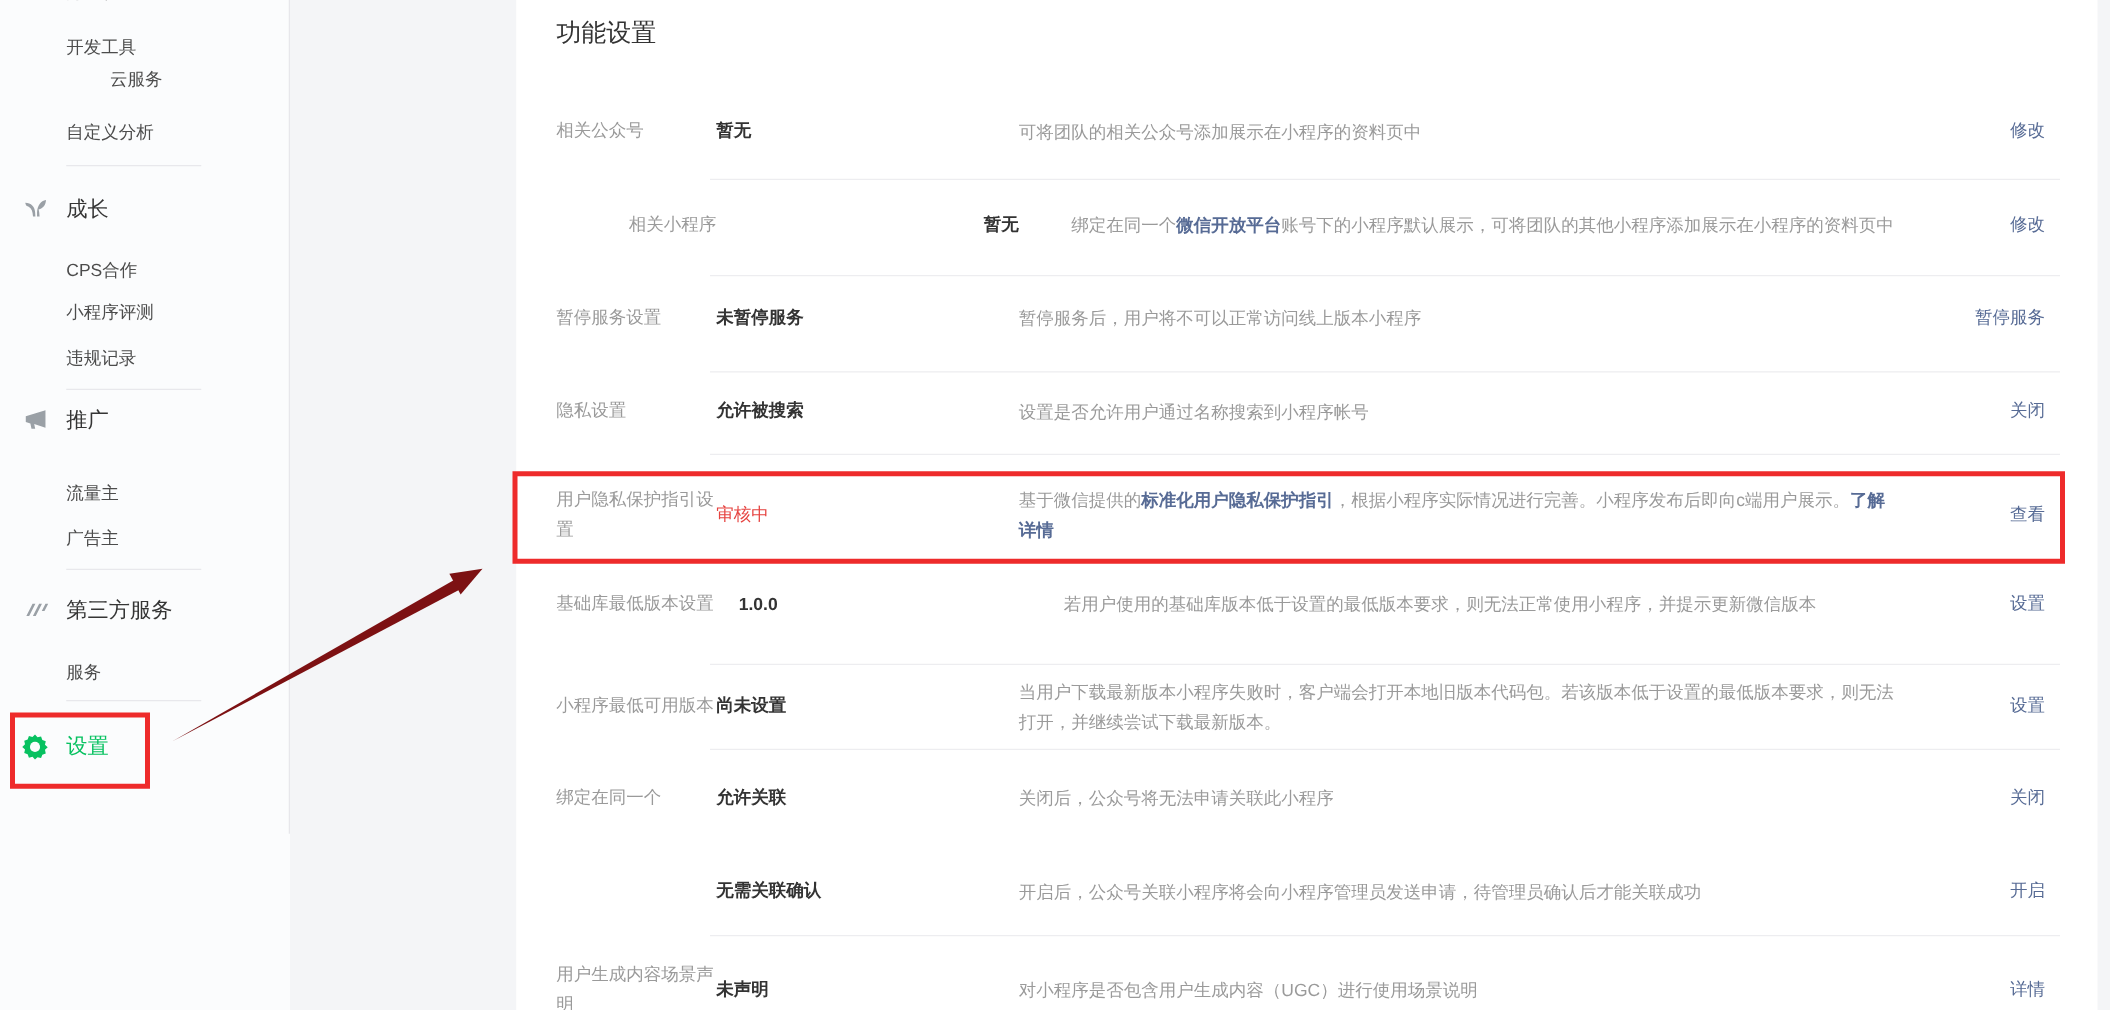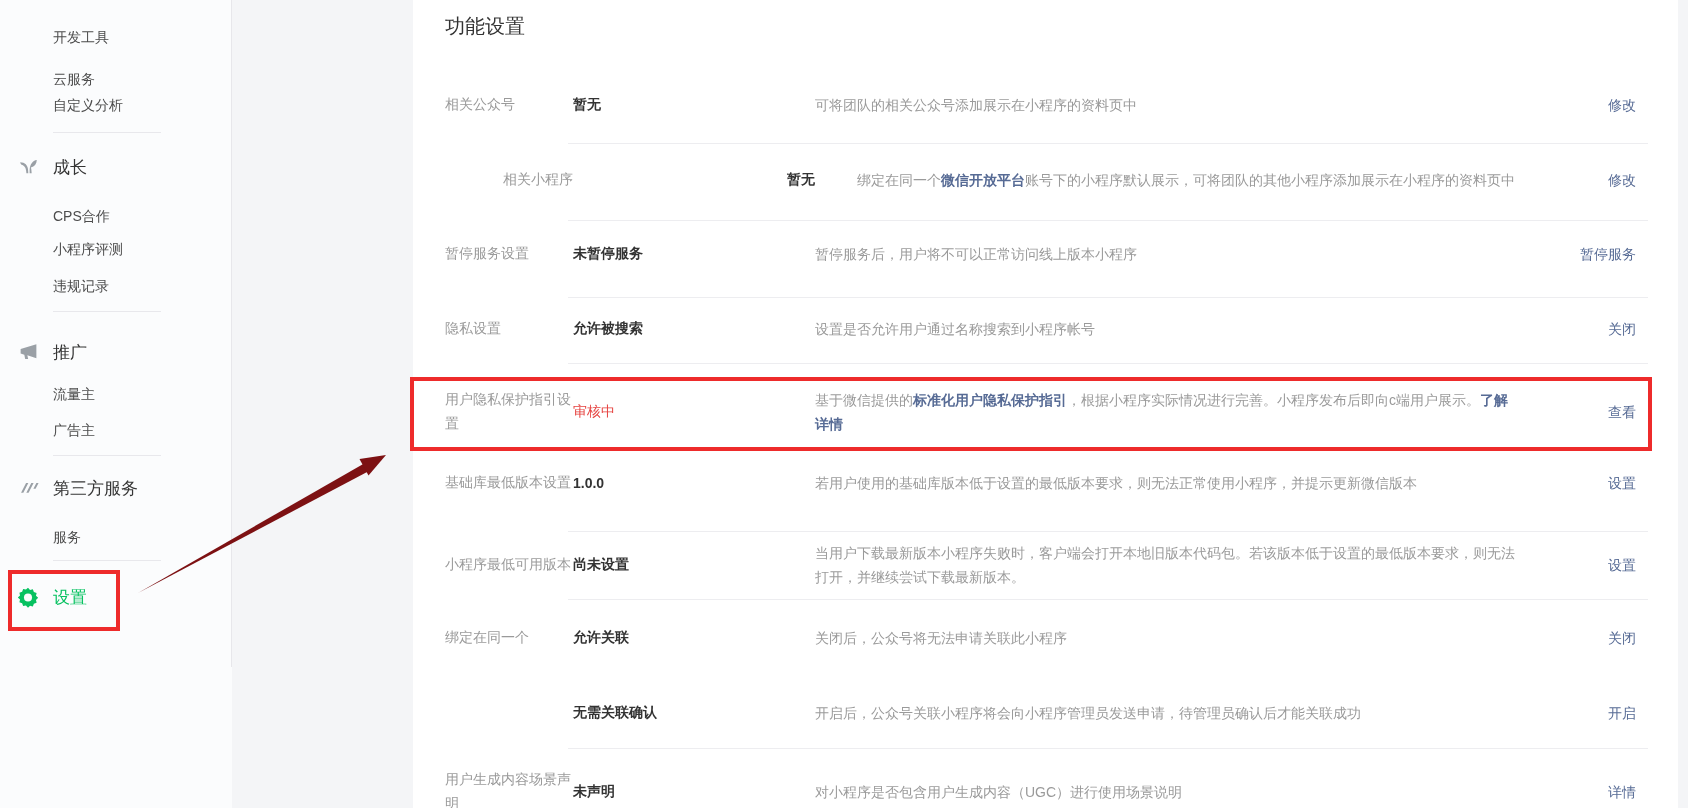--- a/index.html
+++ b/index.html
@@ -80,21 +80,21 @@
 <body>
 
 <div class="sidebar">
   <nav id="sidebar-nav">
       <div class="side-entry" style="top: -6px;">
         <span class="side-item-label">开发管理</span>
       </div>
       <div class="side-entry" style="top: 38px;">
         <span class="side-item-label">开发工具</span>
       </div>
-      <div class="side-entry" style="top: 80px;">
+      <div class="side-entry" style="top: 64px; padding-left: 35px;">
         <span class="side-item-label">云服务</span>
       </div>
       <div class="side-entry" style="top: 106px;">
         <span class="side-item-label">自定义分析</span>
       </div>
       <div class="side-divider" style="top: 132px;"></div>
       <div class="side-entry" style="top: 167px;">
         <span class="side-icon">
           <svg viewBox="0 0 24 24" width="21" height="21">
             <path fill="#9aa0a6" d="M2.5 6.5c5.5.2 8.6 3.4 9 8.5l.3 4h-2.2l-.4-3.2C8.7 12 6.6 10 3.6 9.2 2.8 8.2 2.5 6.5 2.5 6.5z"></path>
@@ -106,21 +106,21 @@
       <div class="side-entry" style="top: 217px;">
         <span class="side-item-label">CPS合作</span>
       </div>
       <div class="side-entry" style="top: 250px;">
         <span class="side-item-label">小程序评测</span>
       </div>
       <div class="side-entry" style="top: 287px;">
         <span class="side-item-label">违规记录</span>
       </div>
       <div class="side-divider" style="top: 311px;"></div>
-      <div class="side-entry" style="top: 352px;">
+      <div class="side-entry" style="top: 336px;">
         <span class="side-icon">
           <svg viewBox="0 0 24 24" width="21" height="21">
             <path fill="#9aa0a6" d="M21 3v16l-10.3-3.4.9 4.4H8.2l-1-4.8L3 13.8V8.6L21 3z"></path>
           </svg>
         </span>
         <span class="side-head-label">推广</span>
       </div>
       <div class="side-entry" style="top: 395px;">
         <span class="side-item-label">流量主</span>
       </div>
@@ -189,21 +189,21 @@
     </div>
   </div>
       <div class="row" style="top: 371px; height: 82px;">
     <div class="col-label">用户隐私保护指引设置</div>
     <div class="col-value danger">审核中</div>
     <div class="col-desc"><span>基于微信提供的</span><span class="inline-link">标准化用户隐私保护指引</span><span>，根据小程序实际情况进行完善。小程序发布后即向c端用户展示。</span><span class="inline-link">了解详情</span></div>
     <div class="col-action">
       <a class="action-link">查看</a>
     </div>
   </div>
-      <div class="row" style="top: 442px; height: 82px;">
+      <div class="row" style="top: 442px; height: 82px; gap: 18px;">
     <div class="col-label">基础库最低版本设置</div>
     <div class="col-value">1.0.0</div>
     <div class="col-desc"><span>若用户使用的基础库版本低于设置的最低版本要求，则无法正常使用小程序，并提示更新微信版本</span></div>
     <div class="col-action">
       <a class="action-link">设置</a>
     </div>
   </div>
       <div class="row" style="top: 524px; height: 82px;">
     <div class="col-label">小程序最低可用版本</div>
     <div class="col-value">尚未设置</div>

